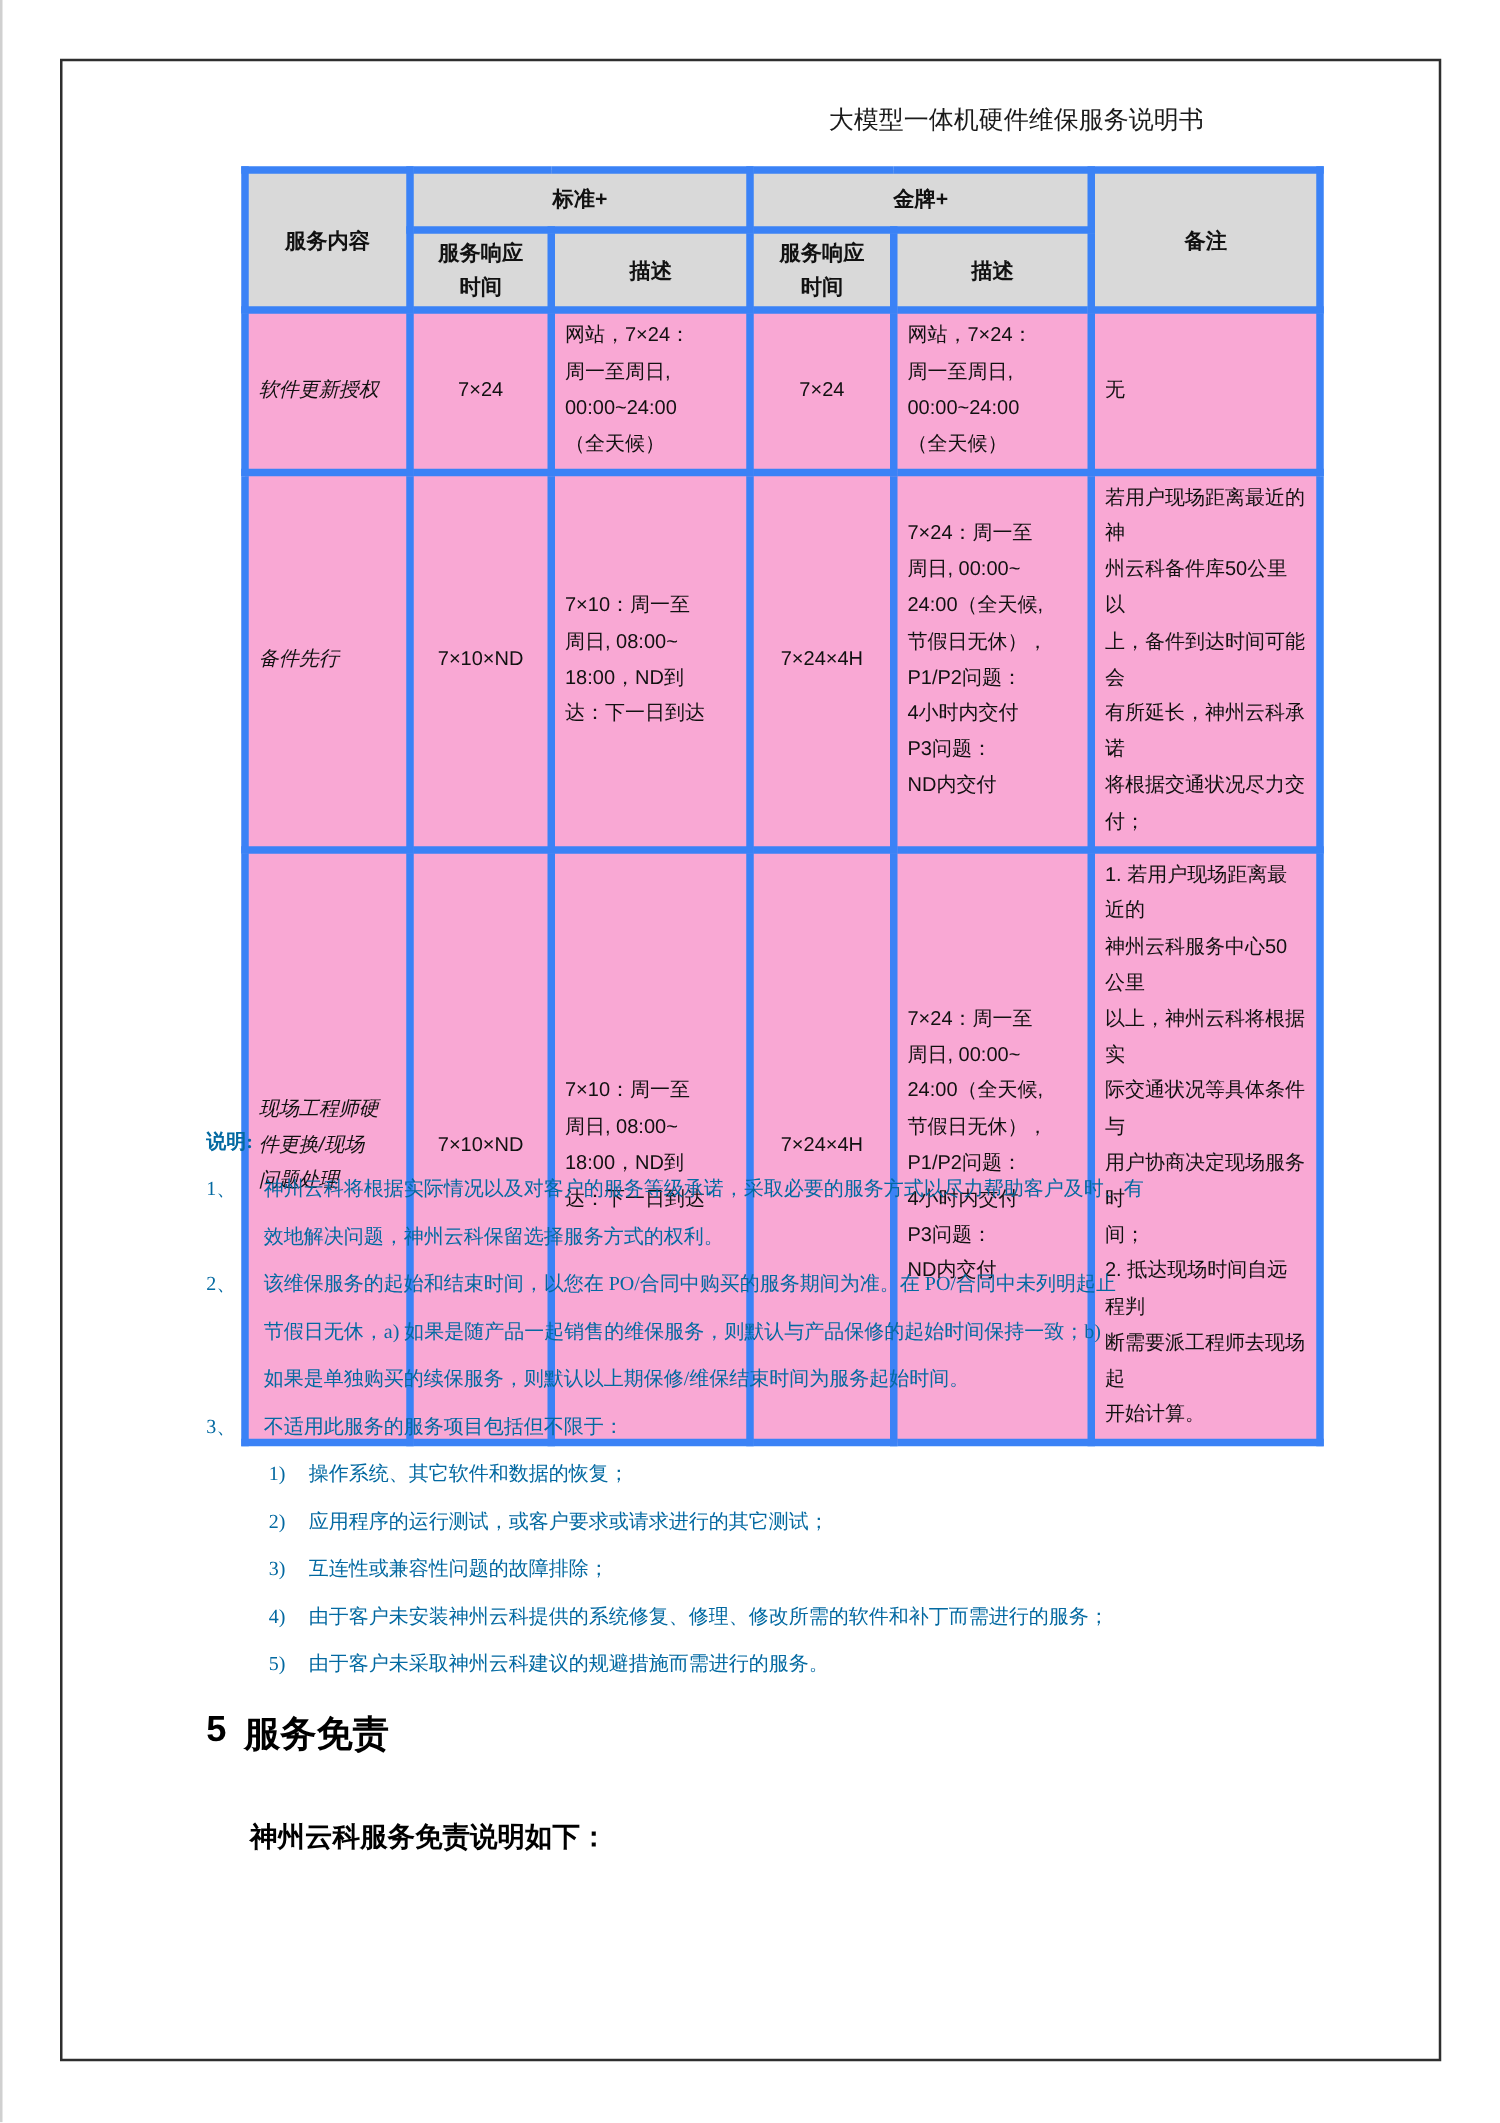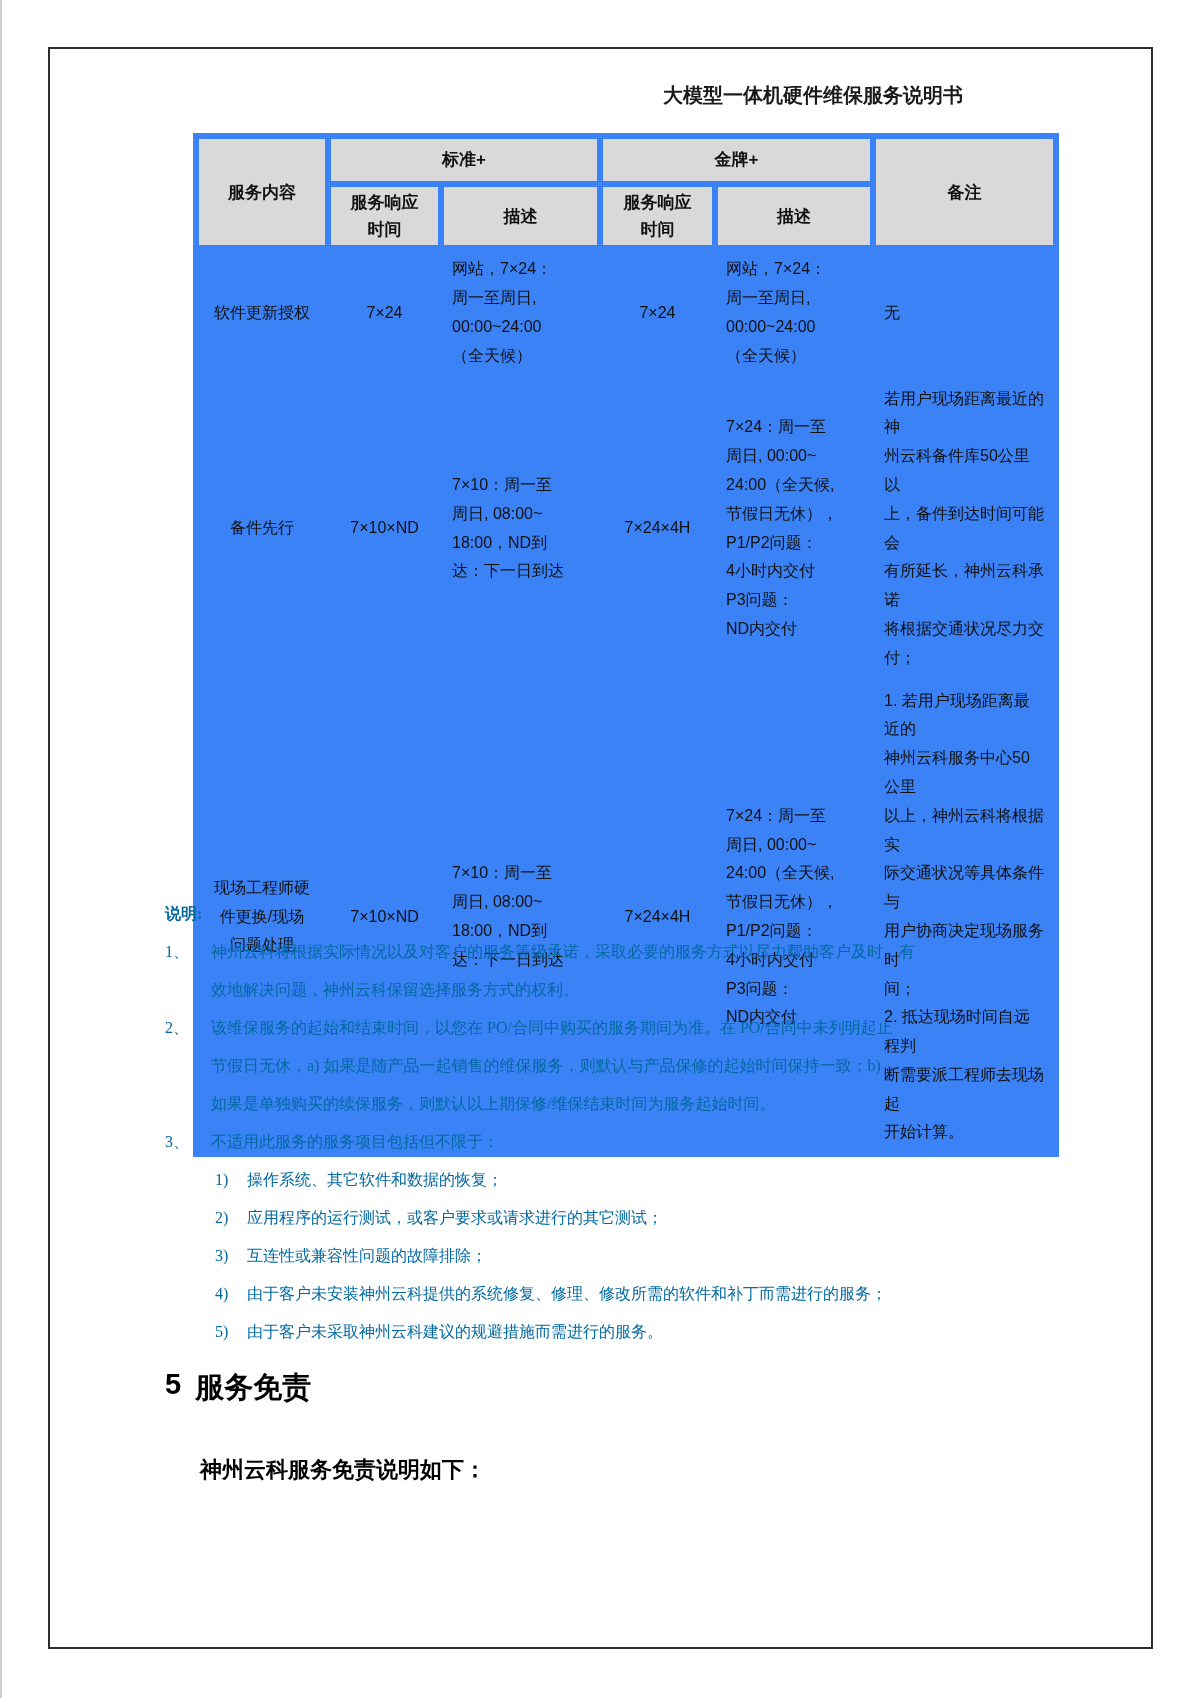--- a/index.html
+++ b/index.html
@@ -5,39 +5,39 @@
   html,body { margin:0; padding:0; background:#ffffff; }
   .page {
     position:relative; width:1200px; height:1698px; background:#ffffff;
     color:#111; font-family:"Liberation Sans","DejaVu Sans",sans-serif; overflow:hidden;
   }
   .edge-strip { position:absolute; left:0; top:0; width:2px; height:100%; background:#d0d0d0; }
   .border-box { position:absolute; left:48px; top:47px; width:1101px; height:1598px; border:2px solid #2e2e2e; }
 
   .doc-header {
     position:absolute; top:82px; left:0; width:963px; text-align:right;
-    font-family:"Liberation Serif","DejaVu Serif",serif; font-size:20px; color:#1a1a1a;font-weight:bold;
+    font-family:"Liberation Serif","DejaVu Serif",serif; font-size:20px; color:#1a1a1a;
   }
 
   table.svc-table { position:absolute; left:193px; top:133px; border-collapse:collapse; table-layout:fixed; }
   .svc-table th, .svc-table td { border:6px solid #3b82f6; }
   .svc-table th {
     background:#d9d9d9; font-size:17px; font-weight:bold; text-align:center;
     vertical-align:middle; white-space:pre-line; line-height:1.6; padding:2px 4px;
   }
   .svc-table td {
     font-size:16px; line-height:1.8; vertical-align:middle; white-space:pre-line;
-    padding:4px 8px; background:#3b82f6;
+    padding:4px 8px; background:#f9a8d4;
   }
   tr.h-band1 { height:48px; }
   tr.h-band2 { height:62px; }
   tr.h-row1  { height:120px; }
   tr.h-row2  { height:232px; }
   tr.h-row3  { height:268px; }
-  .c-service { text-align:center; padding-left:9px; }
+  .c-service { text-align:left; padding-left:9px;font-style:italic; }
   .c-resp    { text-align:center; }
   .c-desc    { text-align:left; padding-left:13px; padding-right:6px; }
   .c-remark  { text-align:left; font-size:15px; line-height:1.92; padding-left:8px; padding-right:5px; }
 
   .notes { position:absolute; left:165px; top:895px; width:892px; font-size:16px; line-height:38px; color:#0369a1;font-family:Liberation Serif, serif; }
   .notes-label { font-weight:bold; }
   .note-row { display:flex; }
   .note-num { width:46px; flex:none; }
   .note-text { white-space:pre-line; }
   .subnote-row { display:flex; margin-left:50px; }

